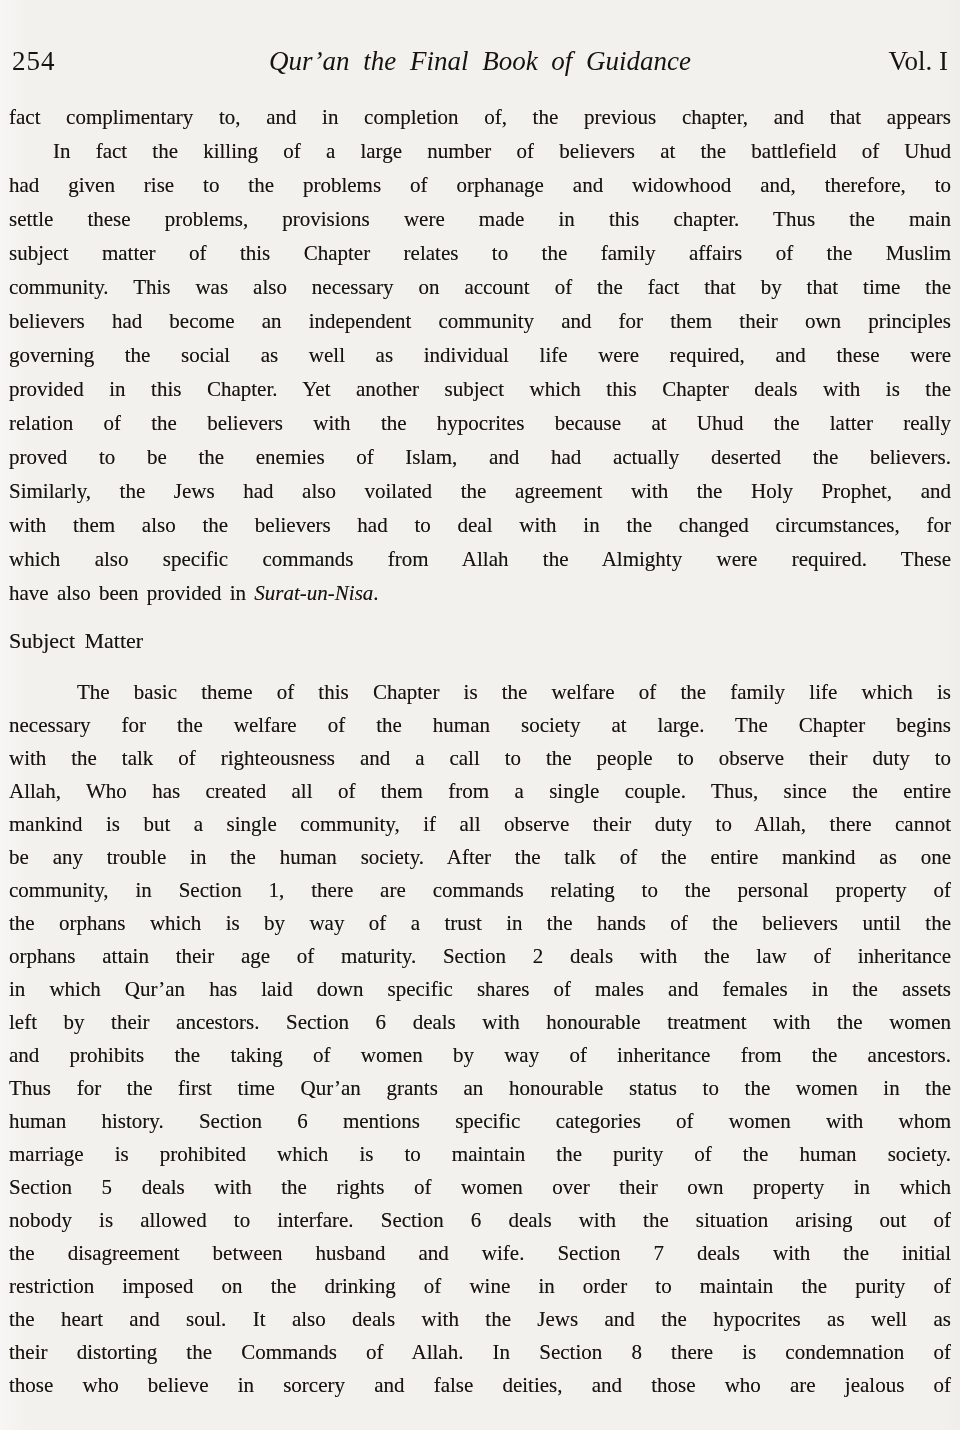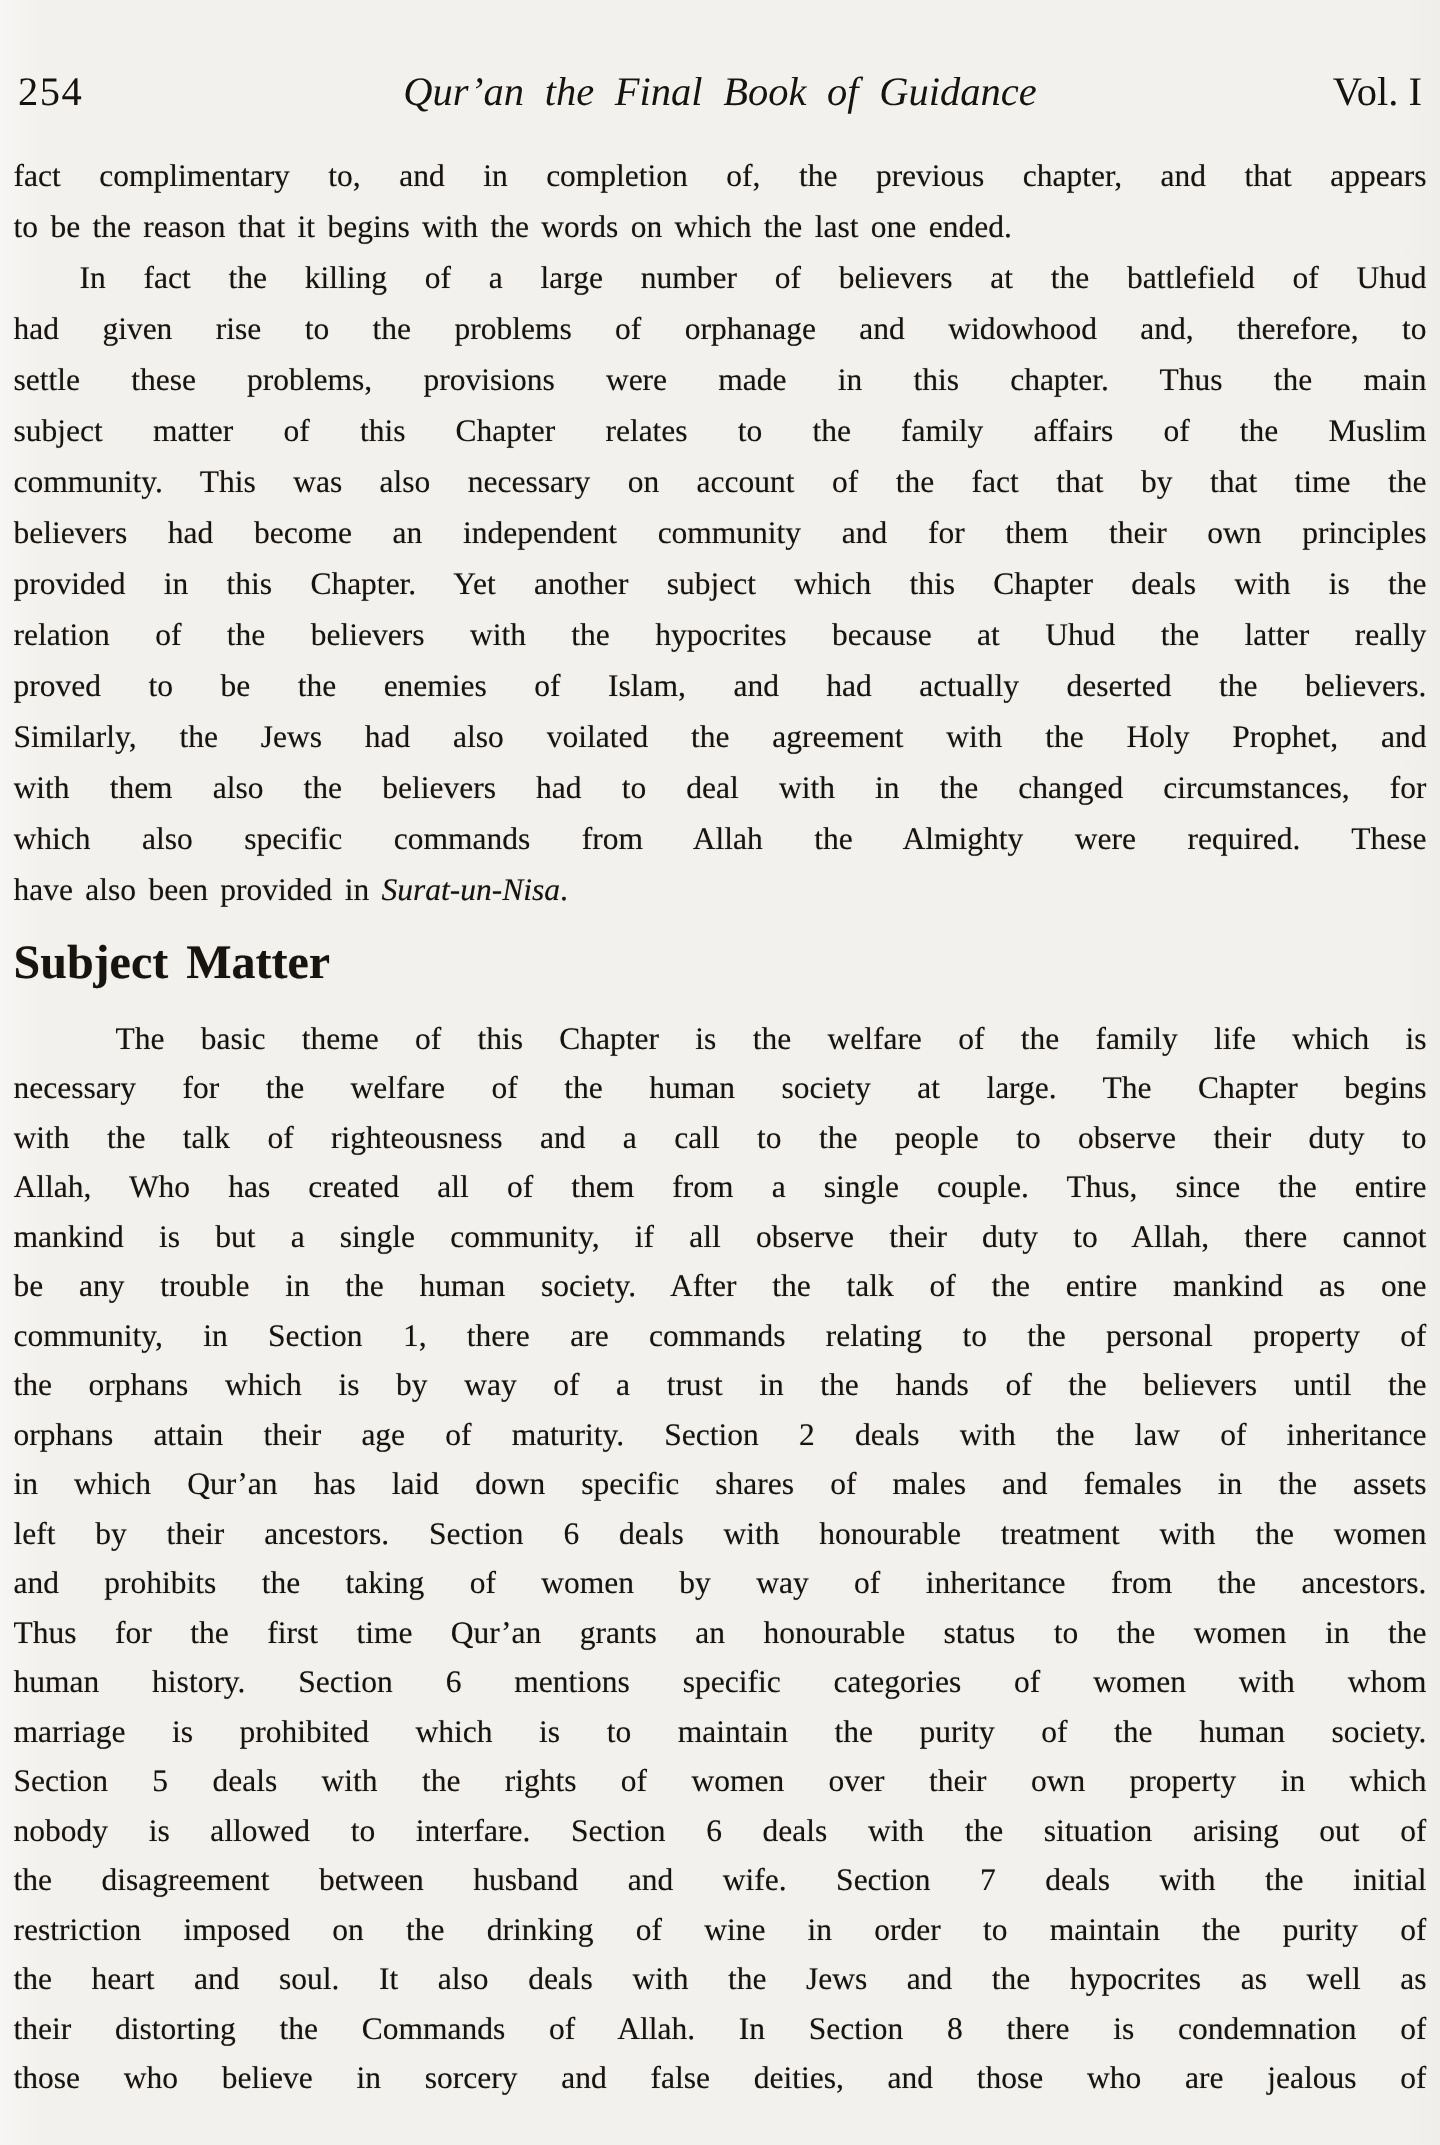--- a/index.html
+++ b/index.html
@@ -43,48 +43,48 @@
     white-space: normal;
     overflow: hidden;
   }
   .line.first-indent { padding-left: 44px; }
   .para:last-child .line.first-indent { padding-left: 68px; }
   .para:last-child .line { line-height: 33px; height: 33px; }
   .line.last-line { text-align-last: left; word-spacing: 3px; }
 
   .heading {
     margin: 14px 0 18px 0;
-    font-size: 32px;
-    font-weight: bold;
+    font-size: 22px;
+    font-weight: normal;
     line-height: 34px;
     word-spacing: 4px;
     text-shadow: 0 0 0.6px rgba(20,16,10,0.45);
   }
 </style>
 </head>
 <body>
 
 <div class="page">
   <div class="header">
     <span class="pageno">254</span>
     <span class="title">Qur’an the Final Book of Guidance</span>
     <span class="vol">Vol. I</span>
   </div>
   <div class="page-body">
       <div class="para">
         <div class="line">fact complimentary to, and in completion of, the previous chapter, and that appears</div>
-        <div class="line last-line">to be the reason that it begins with the words on which the last one ended.</div>
       </div>
       <div class="para">
         <div class="line first-indent">In fact the killing of a large number of believers at the battlefield of Uhud</div>
         <div class="line">had given rise to the problems of orphanage and widowhood and, therefore, to</div>
         <div class="line">settle these problems, provisions were made in this chapter. Thus the main</div>
         <div class="line">subject matter of this Chapter relates to the family affairs of the Muslim</div>
         <div class="line">community. This was also necessary on account of the fact that by that time the</div>
         <div class="line">believers had become an independent community and for them their own principles</div>
+        <div class="line">governing the social as well as individual life were required, and these were</div>
         <div class="line">provided in this Chapter. Yet another subject which this Chapter deals with is the</div>
         <div class="line">relation of the believers with the hypocrites because at Uhud the latter really</div>
         <div class="line">proved to be the enemies of Islam, and had actually deserted the believers.</div>
         <div class="line">Similarly, the Jews had also voilated the agreement with the Holy Prophet, and</div>
         <div class="line">with them also the believers had to deal with in the changed circumstances, for</div>
         <div class="line">which also specific commands from Allah the Almighty were required. These</div>
         <div class="line last-line">have also been provided in <i>Surat-un-Nisa</i>.</div>
       </div>
       <div class="heading">Subject Matter</div>
       <div class="para">

